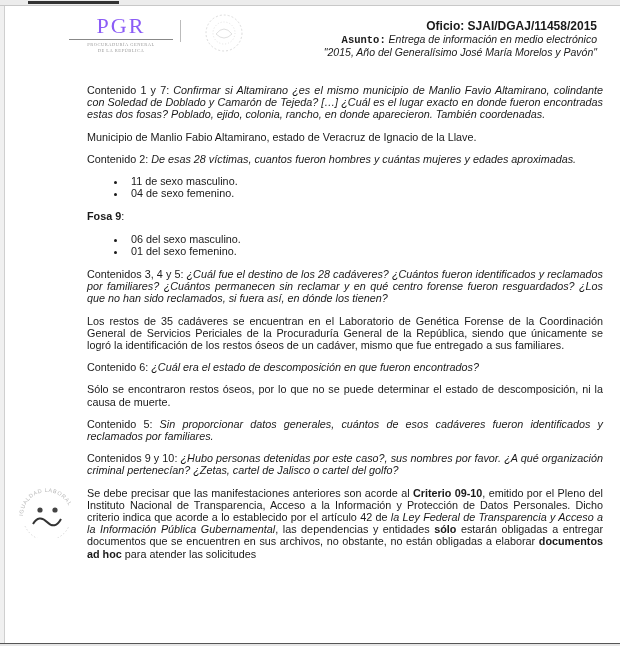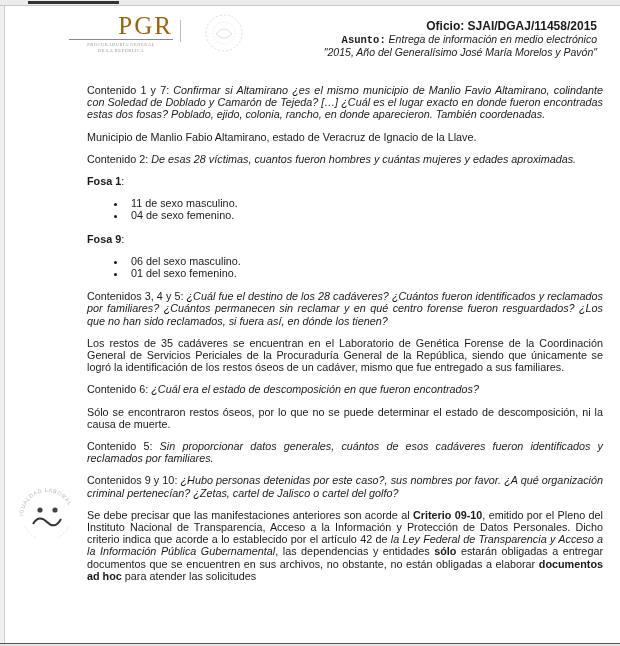--- a/index.html
+++ b/index.html
@@ -12,21 +12,21 @@
   .topbar { position: absolute; left: 0; top: 0; width: 620px; height: 5px; background: #ececec; border-bottom: 1px solid #c8c8c8; }
   .topbar .thumb { position: absolute; left: 28px; top: 1px; width: 91px; height: 3px; background: #333; }
   .page {
     position: absolute; left: 4px; top: 6px; width: 616px; height: 638px;
     background: #ffffff; border-left: 1px solid #cfcfcf; overflow: hidden;
   }
   .bottomline { position: absolute; left: 0; top: 643px; width: 620px; height: 3px; background: #e6e6e6; border-top: 1px solid #555; }
 
   
   .logo { position: absolute; left: 64px; top: 8px; width: 104px; text-align: center; }
-  .logo .pgr { font-family: "Liberation Serif", serif; font-size: 25px; letter-spacing: 2px; color: #a16207; line-height: 24px; text-align: right; }
+  .logo .pgr { font-family: "Liberation Serif", serif; font-size: 22px; letter-spacing: 2px; color: #8b5cf6; line-height: 24px; }
   .logo .rule { height: 1px; background: #888; margin: 1px 0 2px; }
   .logo .sub { font-family: "Liberation Serif", serif; font-size: 4.5px; color: #9a9a9a; letter-spacing: 0.5px; line-height: 6px; text-transform: uppercase; }
   .vdivider { position: absolute; left: 175px; top: 14px; width: 1px; height: 22px; background: #bbb; }
   .seal { position: absolute; left: 196px; top: 6px; width: 46px; height: 42px; }
 
   .hdr-right { position: absolute; right: 24px; top: 14px; text-align: right; font-size: 10.5px; line-height: 12.5px; }
   .oficio { font-weight: bold; font-size: 12px; }
   .asunto b { font-weight: bold; font-family: Liberation Mono, monospace; }
   .asunto i, .year { font-style: italic; }
 
@@ -68,21 +68,20 @@
     <div class="asunto"><b>Asunto:</b><i> Entrega de información en medio electrónico</i></div>
     <div class="year">"2015, Año del Generalísimo José María Morelos y Pavón"</div>
   </div>
 
   <div class="content">
     <p class="q"><b>Contenido 1 y 7:</b><i> Confirmar si Altamirano ¿es el mismo municipio de Manlio Favio Altamirano, colindante con Soledad de Doblado y Camarón de Tejeda? […] ¿Cuál es el lugar exacto en donde fueron encontradas estas dos fosas? Poblado, ejido, colonia, rancho, en donde aparecieron. También coordenadas.</i></p>
     <p>Municipio de Manlio Fabio Altamirano, estado de Veracruz de Ignacio de la Llave.</p>
 
     <p class="q"><b>Contenido 2:</b><i> De esas 28 víctimas, cuantos fueron hombres y cuántas mujeres y edades aproximadas.</i></p>
 
-    <p class="fosa-title"><span style="font-weight:bold">Fosa 1</span><span>:</span></p>
     <ul class="fosa">
       <li>11 de sexo masculino.</li>
       <li>04 de sexo femenino.</li>
     </ul>
 
     <p class="fosa-title"><span style="font-weight:bold">Fosa 9</span><span>:</span></p>
     <ul class="fosa">
       <li>06 del sexo masculino.</li>
       <li>01 del sexo femenino.</li>
     </ul>

